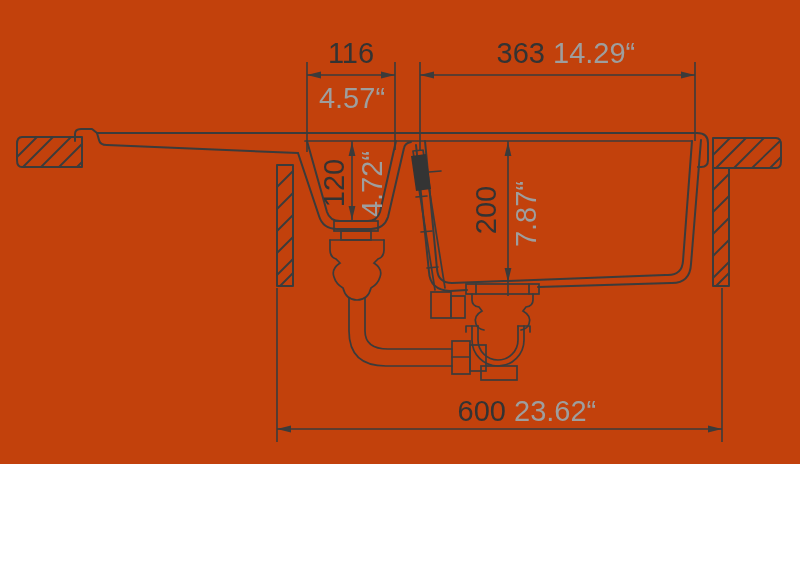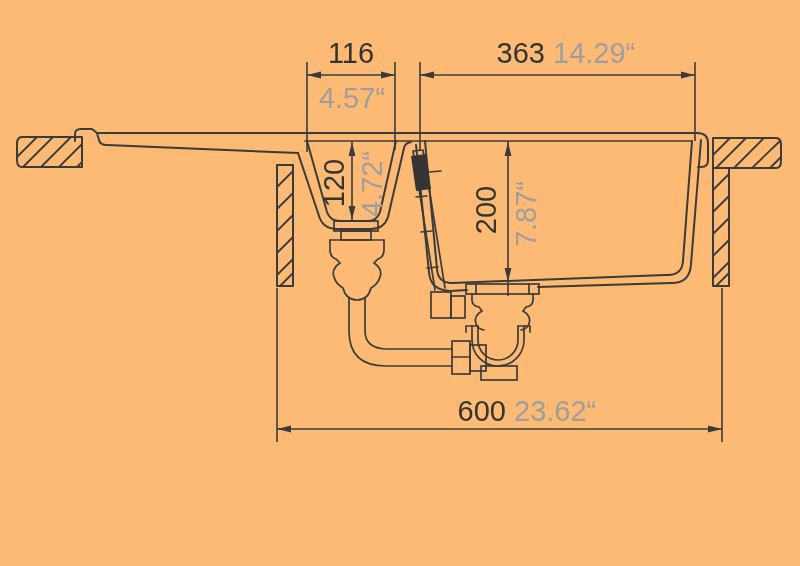--- a/index.html
+++ b/index.html
@@ -1,16 +1,16 @@
 <!DOCTYPE html>
 <html><head>
 <meta charset="utf-8">
 <style>
   html,body{margin:0;padding:0;background:#ffffff;}
-  .stage{position:relative;width:800px;height:566px;background:#fdba74;overflow:hidden;
+  .stage{position:relative;width:800px;height:464px;background:#c2410c;overflow:hidden;
          font-family:"Liberation Sans", sans-serif;}
   svg{display:block;}
   .ln{stroke:#3b3b3b;stroke-width:2;fill:none;stroke-linecap:round;stroke-linejoin:round;}
   .ln-thin{stroke:#3b3b3b;stroke-width:1.7;fill:none;stroke-linecap:round;}
   .dim{stroke:#3b3b3b;stroke-width:1.6;fill:none;stroke-linecap:butt;}
   .hatch{stroke:#3b3b3b;stroke-width:1.8;fill:none;stroke-linecap:butt;}
   .arrow{fill:#3b3b3b;stroke:none;}
   .dark{fill:#343434;stroke:none;}
   .t-mm{font-size:29px;fill:#333333;}
   .t-in{font-size:29px;fill:#9e9e9e;}

